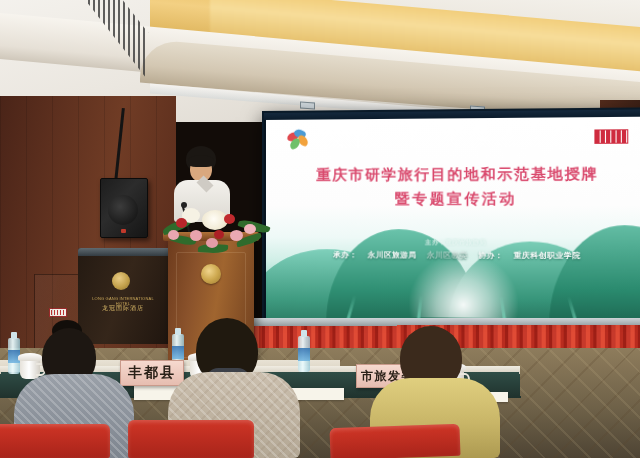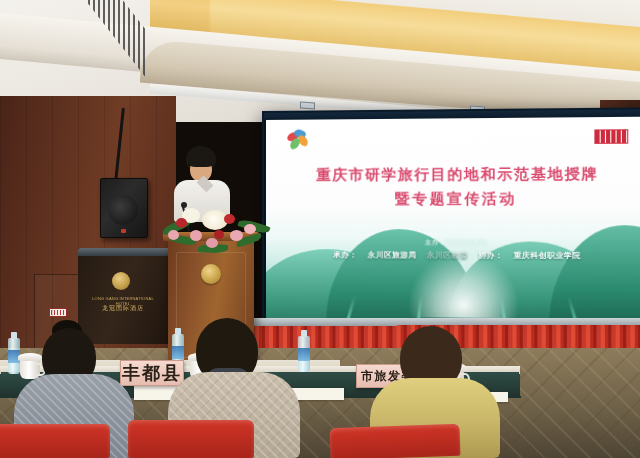--- a/index.html
+++ b/index.html
@@ -434,21 +434,21 @@
     background: linear-gradient(180deg, #f6d9cf 0%, #e6bdb0 100%);
     border: 1px solid #c99a8b;
     box-shadow: 1px 2px 3px rgba(0,0,0,0.3);
     display: flex;
     align-items: center;
     justify-content: center;
     color: #2a2118;
     font-weight: bold;
     font-family: "Liberation Serif", serif;
   }
-  .placard-1 { left: 120px; top: 360px; width: 62px; height: 24px; font-size: 18px; letter-spacing: 2px; }
+  .placard-1 { left: 120px; top: 360px; width: 62px; height: 24px; font-size: 14px; letter-spacing: 2px; }
   .placard-2 { left: 356px; top: 364px; width: 62px; height: 22px; font-size: 12px; letter-spacing: 1.5px; }
 
   .bottle {
     position: absolute;
     width: 12px; height: 36px;
     background: linear-gradient(90deg, rgba(190,225,235,0.75) 0%, rgba(235,250,252,0.95) 40%, rgba(150,200,215,0.8) 100%);
     border-radius: 2px 2px 3px 3px;
   }
   .bottle::before {
     content: "";

